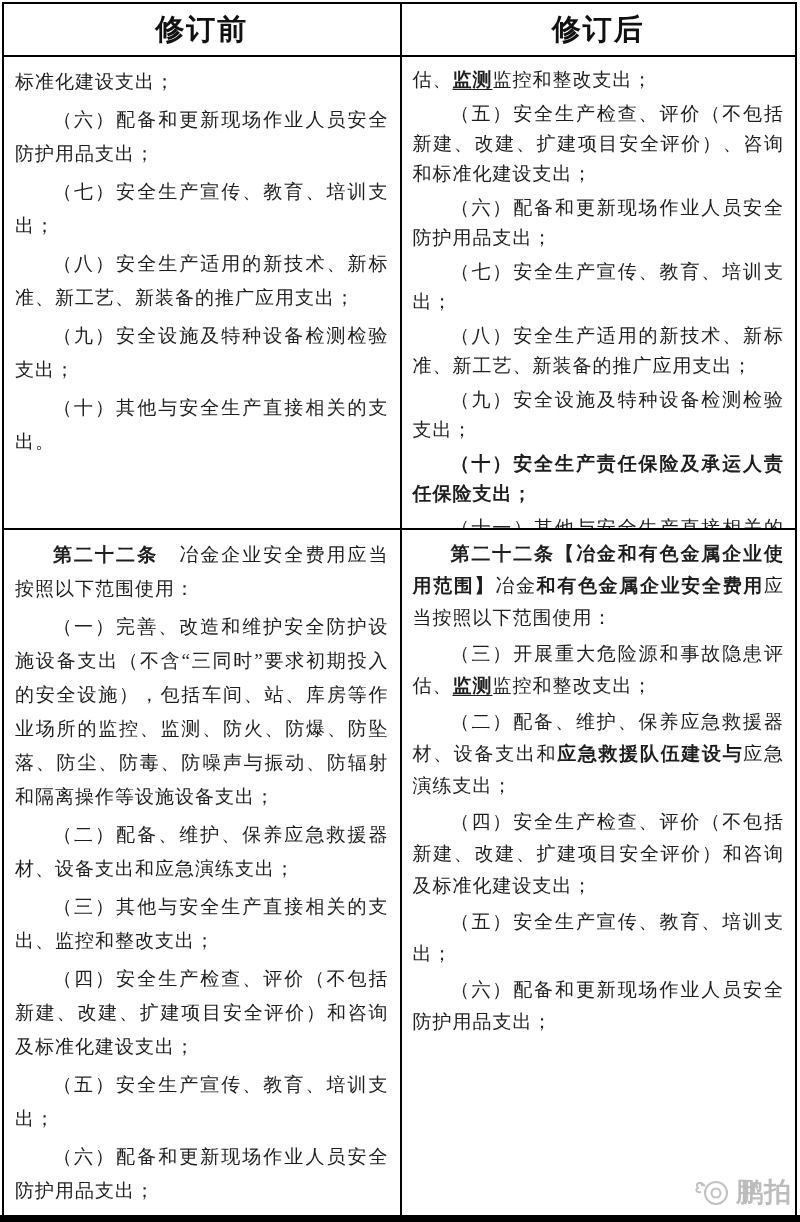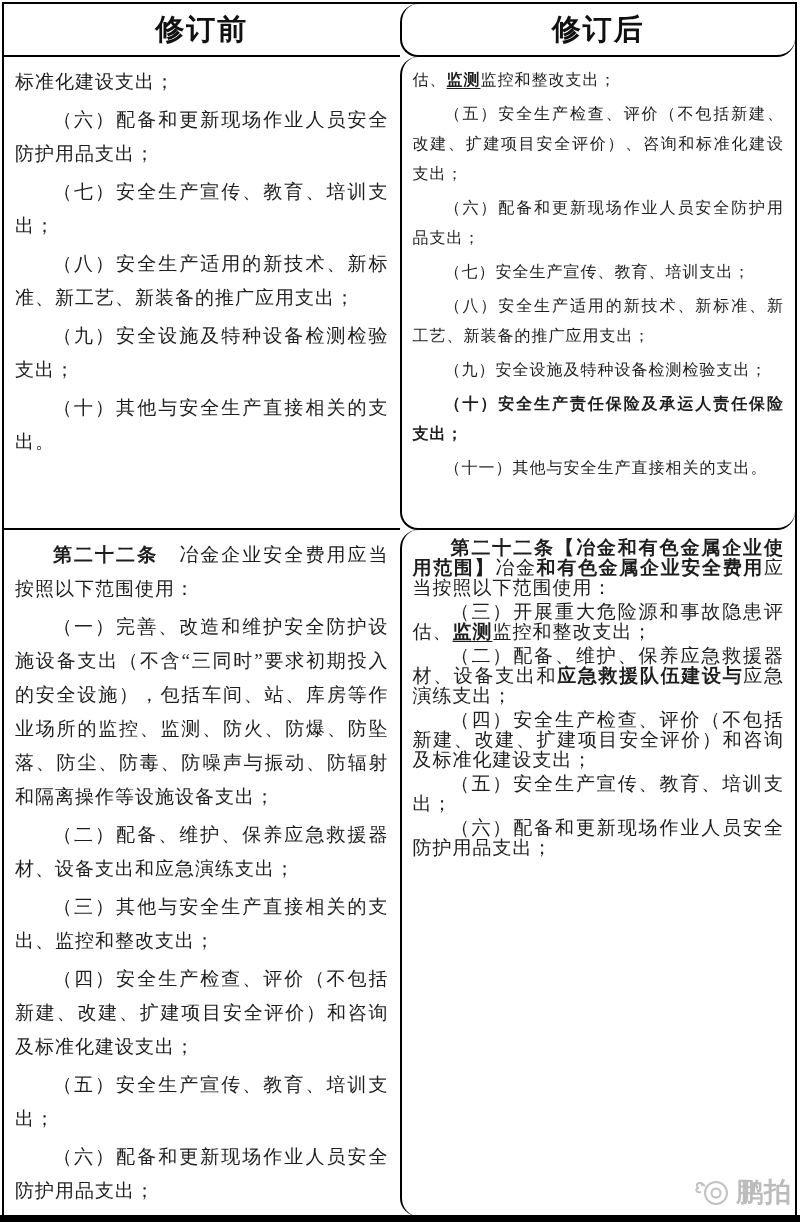--- a/index.html
+++ b/index.html
@@ -11,36 +11,36 @@
   .tbl {
     position:absolute; left:2px; top:2px; width:795px; height:1214px;
     box-sizing:border-box; border:2px solid #000; border-bottom:none;
     display:grid; grid-template-columns:1fr 1fr; grid-template-rows:53px 473px 1fr;
     background:#fff;
   }
   .cell {
     box-sizing:border-box; overflow:hidden; color:#1e1e1e;
     padding:4px 7px 0 7px;
   }
-  .col2 { border-left:2px solid #000;border-radius:18px; }
+  .col2 { border-left:2px solid #000; }
   .hdr {
     border-bottom:2px solid #000; padding:17px;
     display:flex; align-items:center; justify-content:center;
     font-size:29px; font-weight:700; letter-spacing:2px;
     font-family:"Liberation Sans","DejaVu Sans",sans-serif; color:#111;
   }
   .row1 { border-bottom:2px solid #000; }
   .cell p {
     margin:4px; text-indent:2em; text-align:justify;
     word-break:break-all; overflow-wrap:anywhere;
   }
   .cell p.noindent { text-indent:0; }
   .lh34 { font-size:19px; line-height:34px; letter-spacing:1px; }
-  .lh30 { font-size:16px; line-height:30px; letter-spacing:1px; }
-  .lh32 { font-size:19px; line-height:20px; letter-spacing:1px; }
+  .lh30 { font-size:19px; line-height:30px; letter-spacing:1px; }
+  .lh32 { font-size:19px; line-height:32px; letter-spacing:1px; }
   .b { font-weight:700; font-family:"Liberation Sans","DejaVu Sans",sans-serif; }
   .u { text-decoration:underline; text-underline-offset:3px; }
   .bottom-band { position:absolute; left:0; bottom:0; width:800px; height:7px; background:#000; }
   .watermark {
     position:absolute; right:8px; bottom:12px;
     display:flex; align-items:center; gap:5px;
     color:#bcbcbc; font-size:27px; font-weight:700;
     font-family:"Liberation Sans","DejaVu Sans",sans-serif;
     letter-spacing:1px; pointer-events:none;
   }

